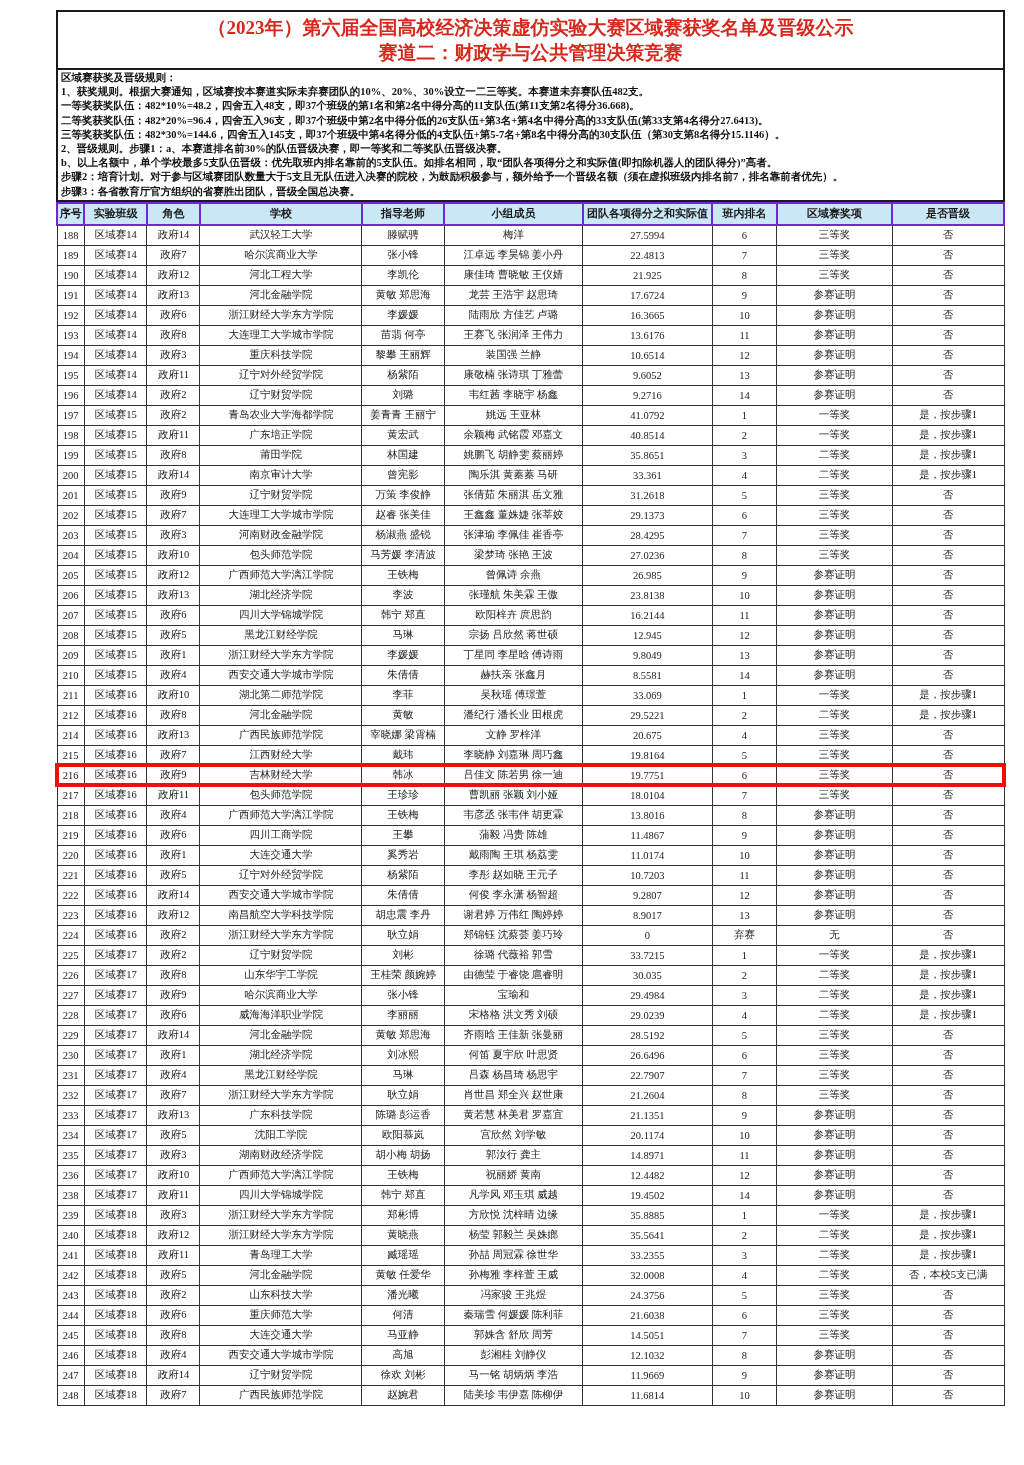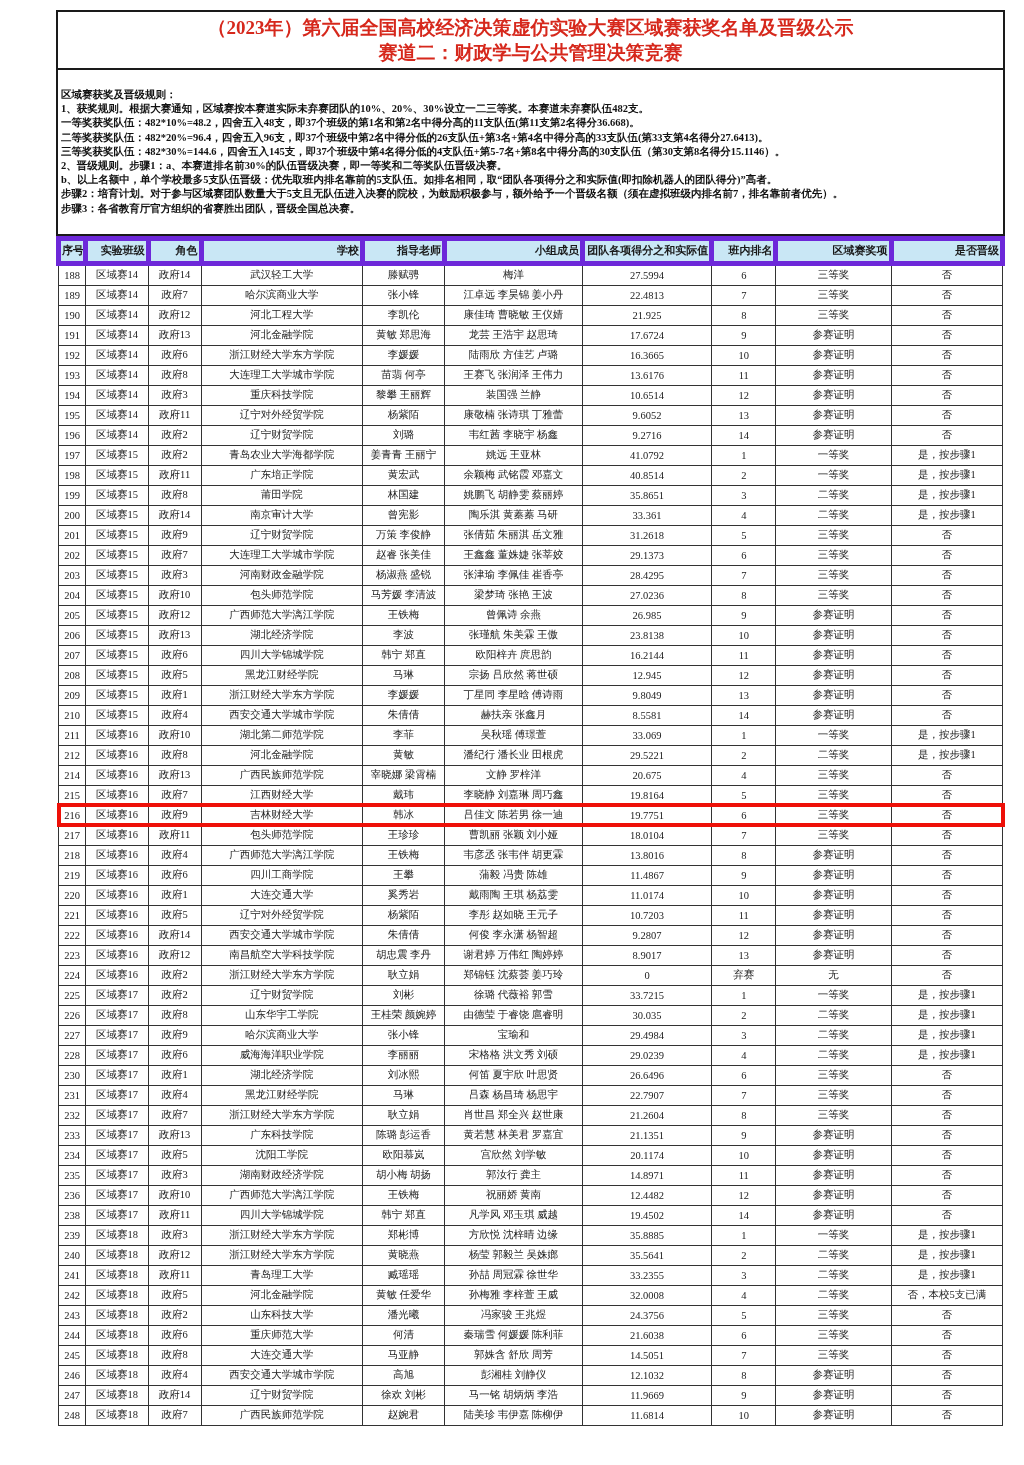--- a/index.html
+++ b/index.html
@@ -15,40 +15,39 @@
     line-height:25px;
     padding:3px 8px;
   }
 
   .rules-box {
     border:2px solid #1a1a1a;
     border-top:none;
     font-size:10.5px;
     font-weight:bold;
     line-height:14.2px;
-    padding:18px 3px;
+    padding:1px 3px;
     color:#111;
   }
   .rule-line { white-space:nowrap; overflow:hidden; }
 
   table.results {
     width:100%;
     border-collapse:collapse;
     table-layout:fixed;
   }
   table.results th {
     background:#c9e7f5;
-    border:5px solid #6d28d9;
+    border:2px solid #6d28d9;
     font-size:11px;
     font-weight:bold;
     height:20px;
     padding:0 1px;
     white-space:nowrap;
     overflow:hidden;
-    text-align:right;
   }
   table.results td {
     border:1px solid #333;
     font-size:10.5px;
     height:19px;
     text-align:center;
     padding:0 1px;
     white-space:nowrap;
     overflow:hidden;
   }
@@ -578,20 +577,32 @@
           <td>政府6</td>
           <td>威海海洋职业学院</td>
           <td>李丽丽</td>
           <td>宋格格 洪文秀 刘硕</td>
           <td>29.0239</td>
           <td>4</td>
           <td>二等奖</td>
           <td>是，按步骤1</td>
         </tr>
         <tr>
+          <td>229</td>
+          <td>区域赛17</td>
+          <td>政府14</td>
+          <td>河北金融学院</td>
+          <td>黄敏 郑思海</td>
+          <td>齐雨晗 王佳新 张曼丽</td>
+          <td>28.5192</td>
+          <td>5</td>
+          <td>三等奖</td>
+          <td>否</td>
+        </tr>
+        <tr>
           <td>230</td>
           <td>区域赛17</td>
           <td>政府1</td>
           <td>湖北经济学院</td>
           <td>刘冰熙</td>
           <td>何笛 夏宇欣 叶思贤</td>
           <td>26.6496</td>
           <td>6</td>
           <td>三等奖</td>
           <td>否</td>

